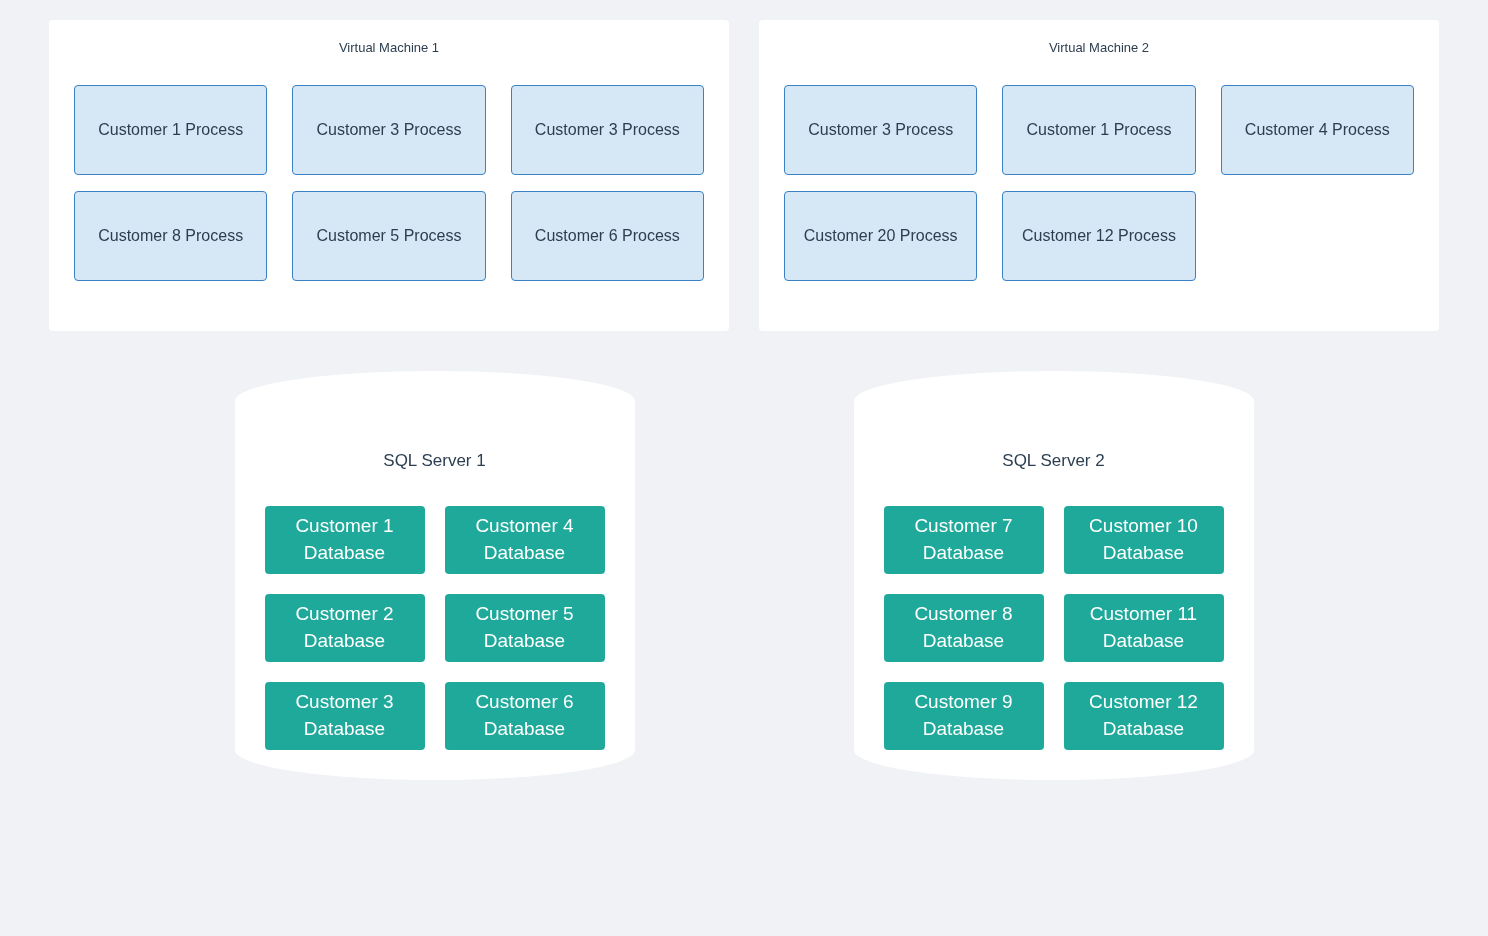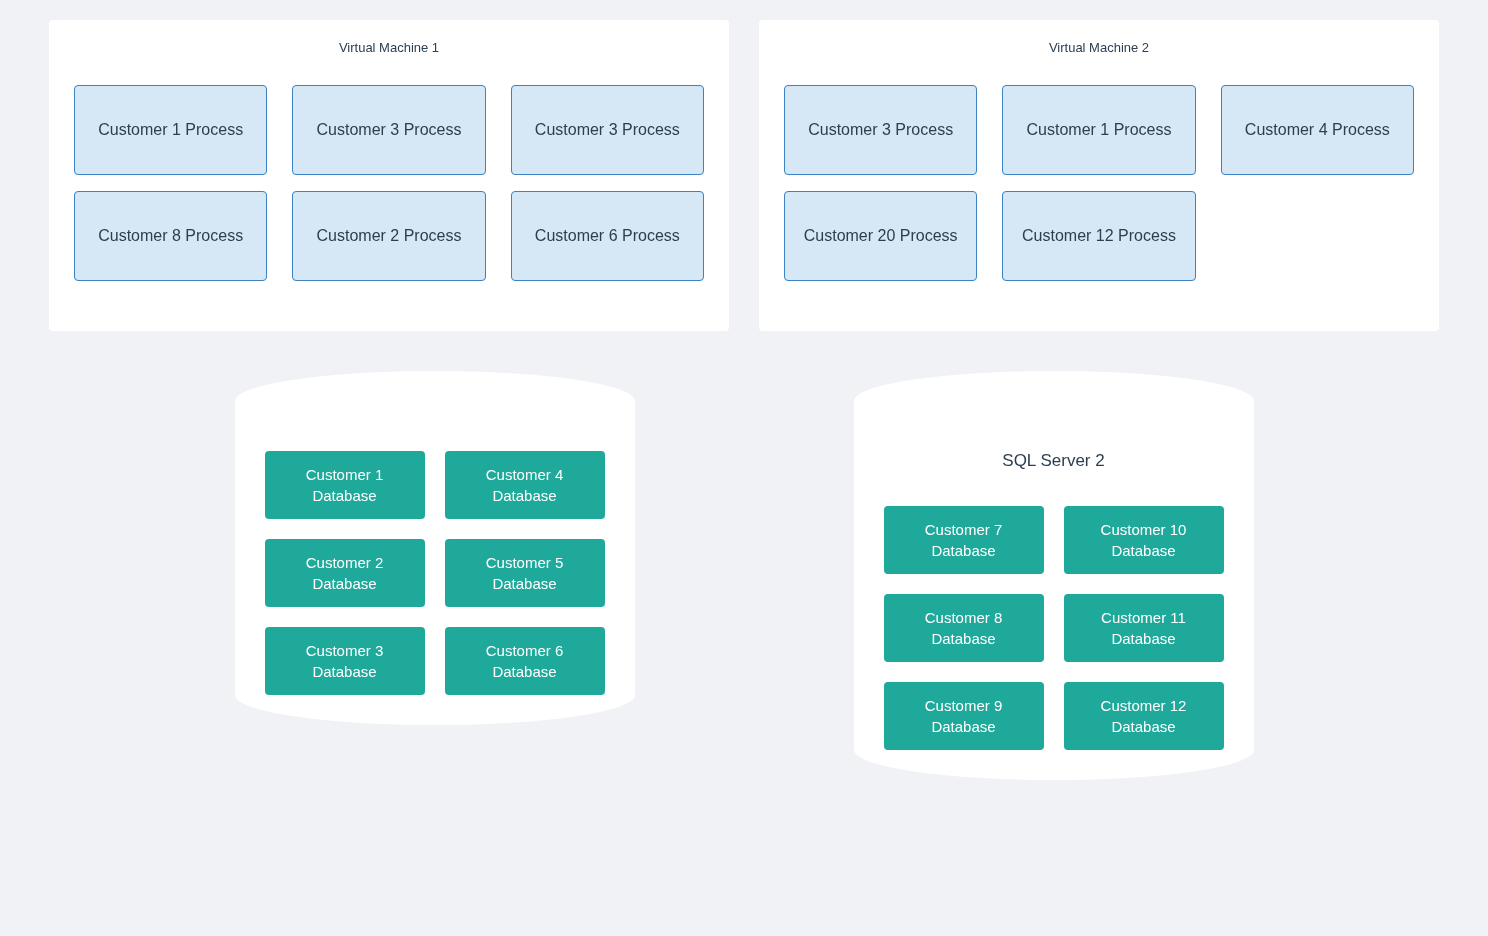--- a/index.html
+++ b/index.html
@@ -89,56 +89,57 @@
       gap: 20px 20px;
     }
     .db-box {
       background: #1fa99a;
       border-radius: 4px;
       height: 68px;
       display: flex;
       align-items: center;
       justify-content: center;
       color: #ffffff;
-      font-size: 15px;
+      font-size: 19px;
       text-align: center;
       line-height: 1.4;
     }
   </style>
 </head>
 <body>
 
 <div class="row vm-row">
   <div class="vm-box">
     <div class="vm-title">Virtual Machine 1</div>
     <div class="process-grid">
       <div class="process-box">Customer 1 Process</div>
       <div class="process-box">Customer 3 Process</div>
       <div class="process-box">Customer 3 Process</div>
       <div class="process-box">Customer 8 Process</div>
-      <div class="process-box">Customer 2 Process</div>
+      <div class="process-box">Customer 5 Process</div>
       <div class="process-box">Customer 6 Process</div>
     </div>
   </div>
   <div class="vm-box">
     <div class="vm-title">Virtual Machine 2</div>
     <div class="process-grid">
       <div class="process-box">Customer 3 Process</div>
       <div class="process-box">Customer 1 Process</div>
       <div class="process-box">Customer 4 Process</div>
       <div class="process-box">Customer 20 Process</div>
       <div class="process-box">Customer 12 Process</div>
     </div>
   </div>
 </div>
 
 <div class="row db-row">
   <div class="cylinder">
     <div class="cylinder-top"></div>
     <div class="cylinder-body">
+      <div class="db-title">SQL Server 1</div>
       <div class="db-grid">
         <div class="db-box">Customer 1<br>Database</div>
         <div class="db-box">Customer 4<br>Database</div>
         <div class="db-box">Customer 2<br>Database</div>
         <div class="db-box">Customer 5<br>Database</div>
         <div class="db-box">Customer 3<br>Database</div>
         <div class="db-box">Customer 6<br>Database</div>
       </div>
     </div>
   </div>

